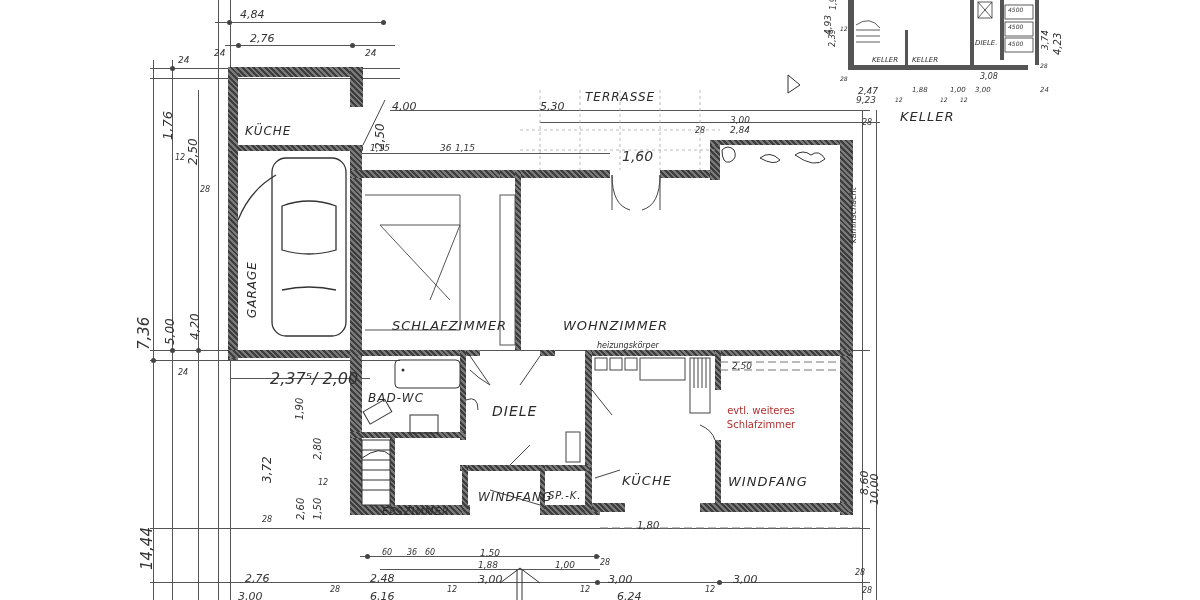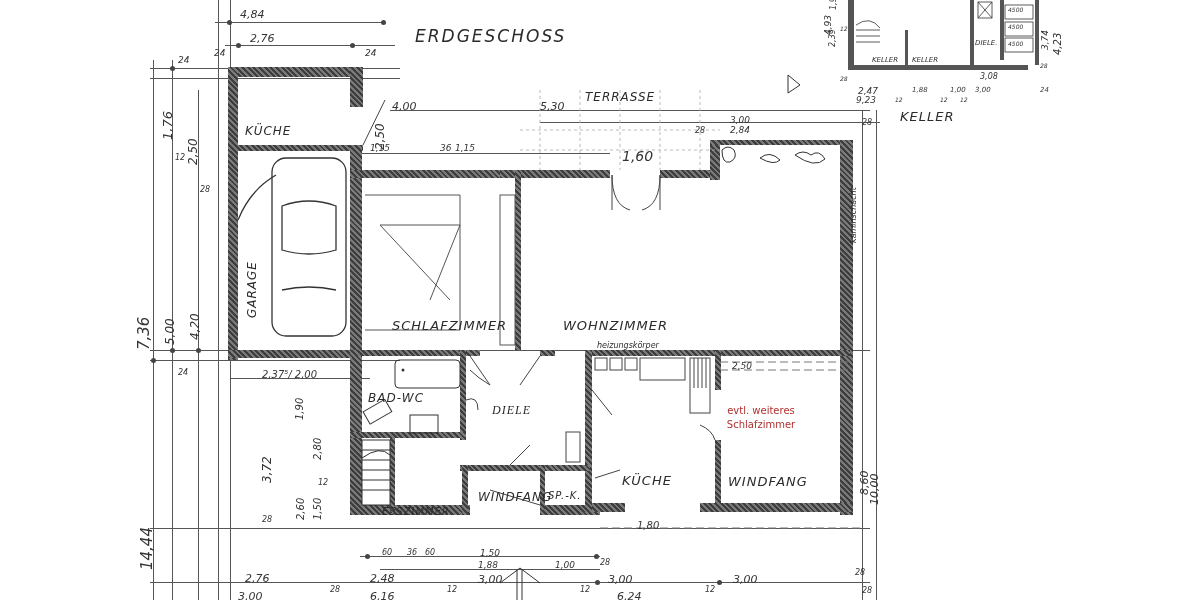--- a/index.html
+++ b/index.html
@@ -20,21 +20,20 @@
         font-family:"DejaVu Sans",sans-serif;}
   .dot{position:absolute;width:5px;height:5px;border-radius:50%;background:#444;}
   .title{font-size:17px;letter-spacing:2px;}
   svg{position:absolute;left:0;top:0;}
 </style>
 </head>
 <body>
 
 <div class="plan">
 
-  <div class="lbl title" style="left:415px;top:26px;">ERDGESCHOSS</div>
 
   <div class="hline" style="left:215px;top:22px;width:170px;"></div>
   <div class="hline" style="left:225px;top:45px;width:170px;"></div>
   <div class="hline" style="left:150px;top:68px;width:250px;"></div>
   <div class="hline" style="left:150px;top:78px;width:250px;"></div>
   <div class="hline" style="left:390px;top:110px;width:480px;"></div>
   <div class="hline" style="left:540px;top:122px;width:340px;"></div>
   <div class="hline" style="left:360px;top:153px;width:250px;"></div>
   <div class="hline" style="left:150px;top:350px;width:720px;"></div>
   <div class="hline" style="left:150px;top:360px;width:250px;"></div>
@@ -202,21 +201,21 @@
       <line x1="992" y1="2" x2="978" y2="18"></line>
     </g>
   </svg>
 
   <div class="lbl" style="left:245px;top:124px;font-size:12px;">KÜCHE</div>
   <div class="lbl" style="left:245px;top:318px;transform:rotate(-90deg);transform-origin:left top;font-size:12px;">GARAGE</div>
   <div class="lbl" style="left:585px;top:90px;font-size:12px;">TERRASSE</div>
   <div class="lbl" style="left:392px;top:318px;">SCHLAFZIMMER</div>
   <div class="lbl" style="left:563px;top:318px;">WOHNZIMMER</div>
   <div class="lbl" style="left:368px;top:391px;font-size:12px;">BAD-WC</div>
-  <div class="lbl" style="left:492px;top:403px;font-size:12px;font-family:Liberation Serif, serif;">DIELE</div>
+  <div class="lbl" style="left:492px;top:403px;font-size:14px;">DIELE</div>
   <div class="lbl" style="left:382px;top:506px;font-size:10px;">ESSZIMMER.</div>
   <div class="lbl" style="left:478px;top:490px;font-size:12px;">WINDFANG</div>
   <div class="lbl" style="left:548px;top:490px;font-size:10px;">SP.-K.</div>
   <div class="lbl" style="left:622px;top:473px;">KÜCHE</div>
   <div class="lbl" style="left:728px;top:474px;">WINDFANG</div>
   <div class="lbl" style="left:597px;top:341px;font-size:8px;letter-spacing:0;">heizungskörper</div>
   <div class="lbl" style="left:849px;top:243px;font-size:8px;letter-spacing:0;transform:rotate(-90deg);transform-origin:left top;">kaminschacht</div>
 
   <div class="note" style="left:716px;top:404px;width:90px;">
     <div>evtl. weiteres</div>
@@ -249,21 +248,21 @@
   <div class="dim" style="left:178px;top:55px;font-size:9px;">24</div>
   <div class="vdim" style="left:160px;top:140px;font-size:13px;">1,76</div>
   <div class="dim" style="left:175px;top:153px;font-size:8px;">12</div>
   <div class="vdim" style="left:186px;top:165px;font-size:12px;">2,50</div>
   <div class="dim" style="left:200px;top:185px;font-size:8px;">28</div>
   <div class="vdim" style="left:135px;top:350px;font-size:15px;">7,36</div>
   <div class="vdim" style="left:163px;top:345px;font-size:12px;">5,00</div>
   <div class="vdim" style="left:188px;top:340px;font-size:12px;">4,20</div>
   <div class="dim" style="left:178px;top:368px;font-size:8px;">24</div>
   <div class="vdim" style="left:373px;top:150px;font-size:12px;">2,50</div>
-  <div class="dim" style="left:262px;top:369px;font-size:10px;">2,37⁵/ 2,00</div>
+  <div class="dim" style="left:270px;top:369px;font-size:16px;">2,37⁵/ 2,00</div>
   <div class="vdim" style="left:294px;top:420px;font-size:10px;">1,90</div>
   <div class="vdim" style="left:312px;top:460px;font-size:10px;">2,80</div>
   <div class="vdim" style="left:260px;top:483px;font-size:12px;">3,72</div>
   <div class="vdim" style="left:295px;top:520px;font-size:10px;">2,60</div>
   <div class="vdim" style="left:312px;top:520px;font-size:10px;">1,50</div>
   <div class="vdim" style="left:138px;top:570px;font-size:15px;">14,44</div>
   <div class="dim" style="left:262px;top:515px;font-size:8px;">28</div>
   <div class="dim" style="left:318px;top:478px;font-size:8px;">12</div>
 
   <div class="dim" style="left:732px;top:361px;font-size:9px;">2,50</div>

